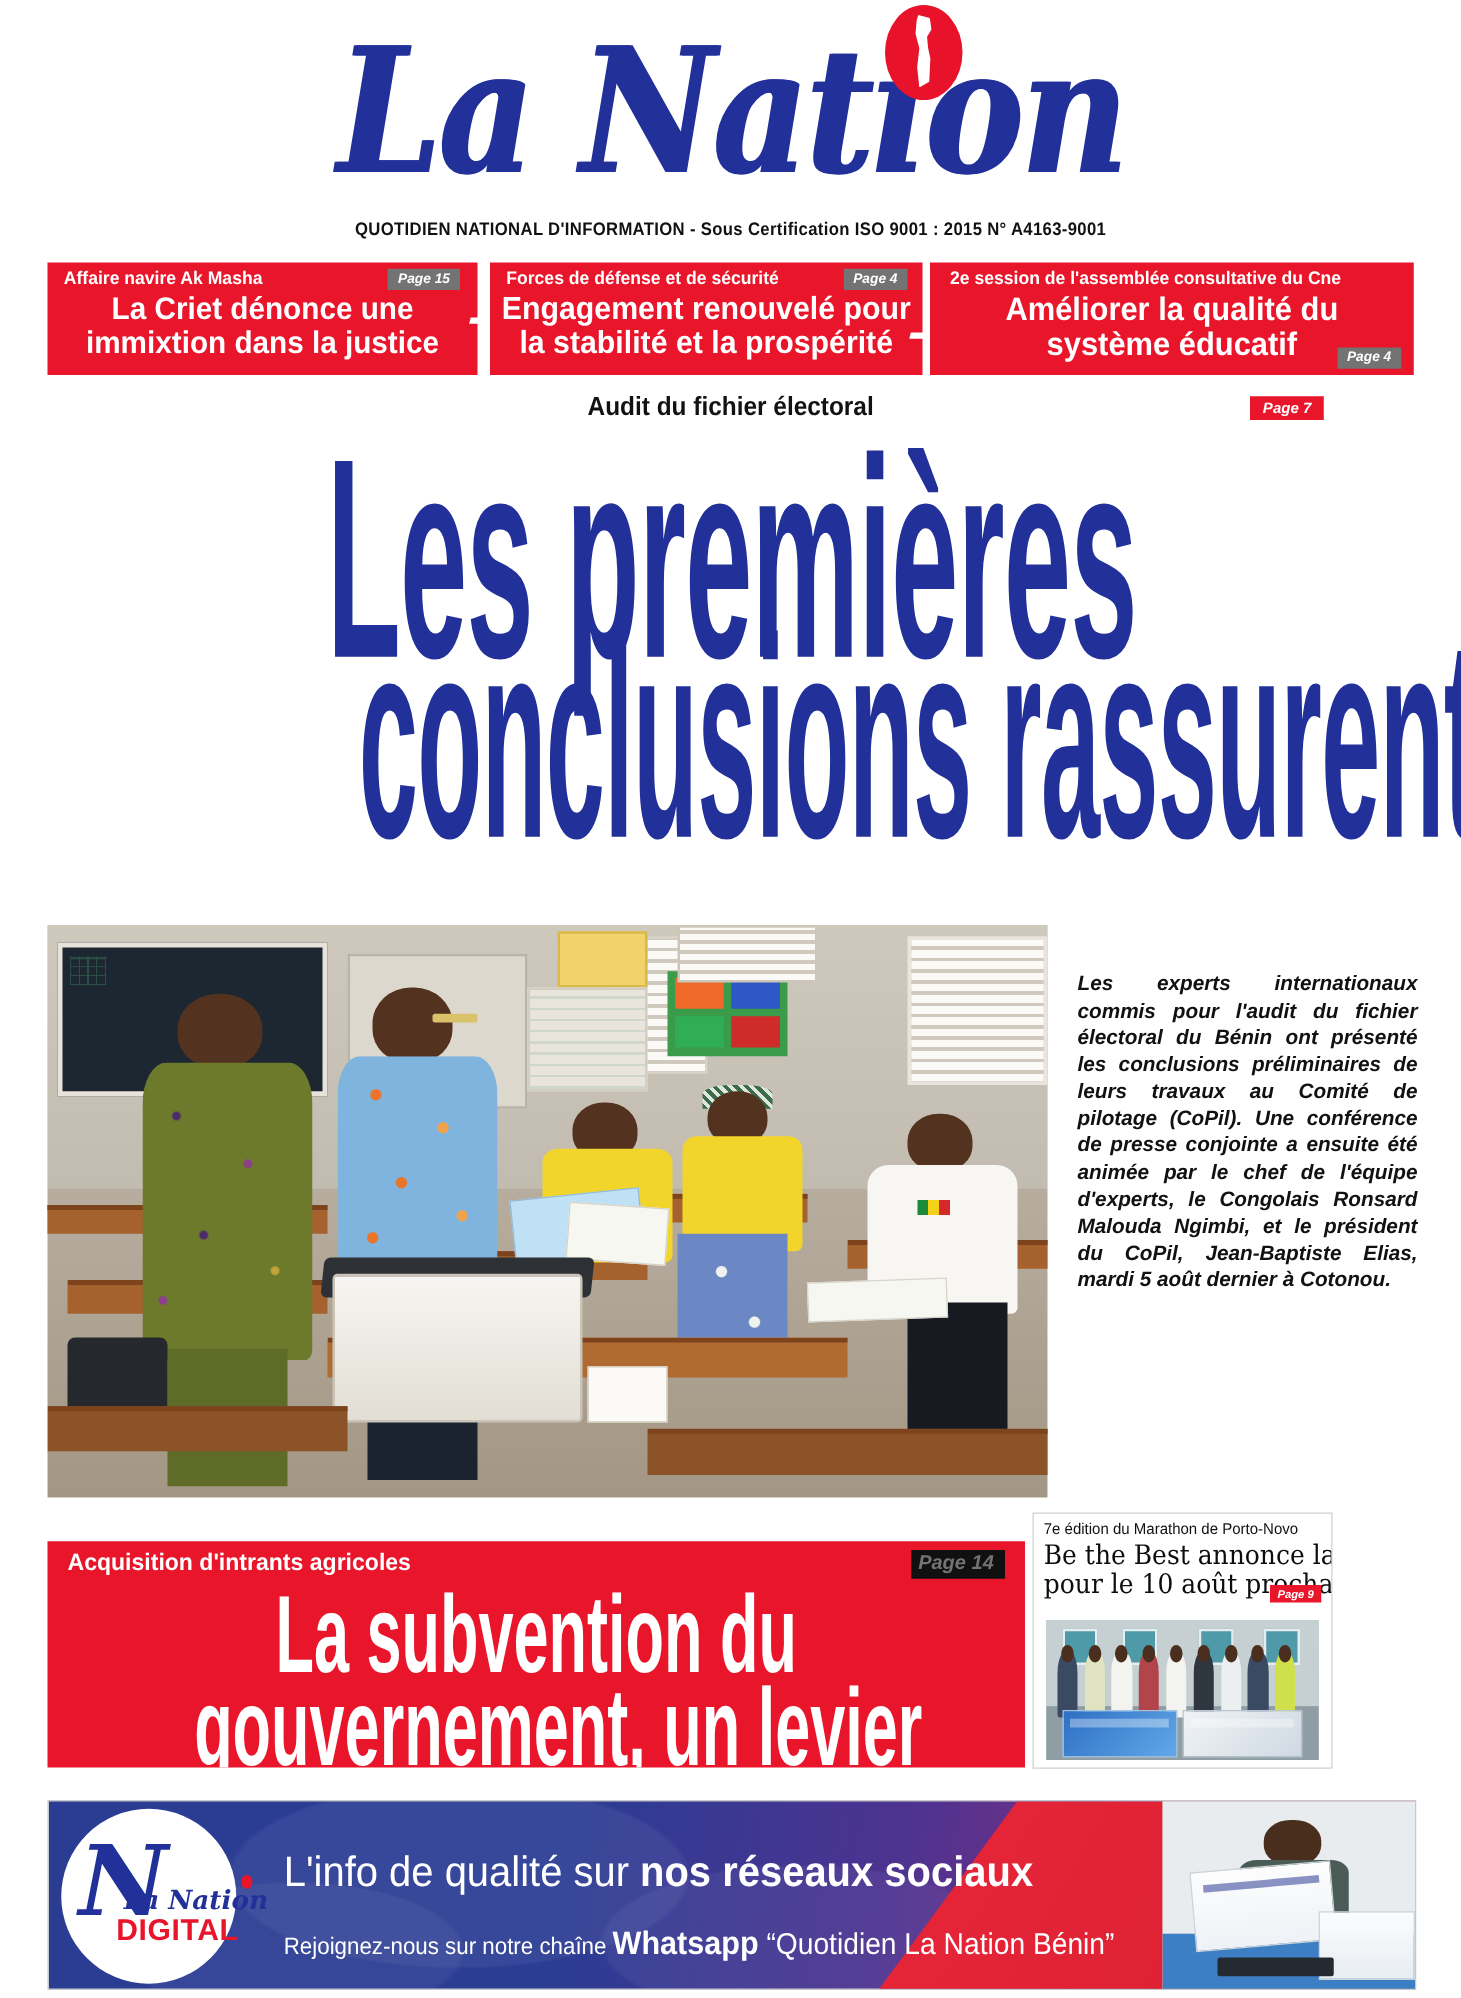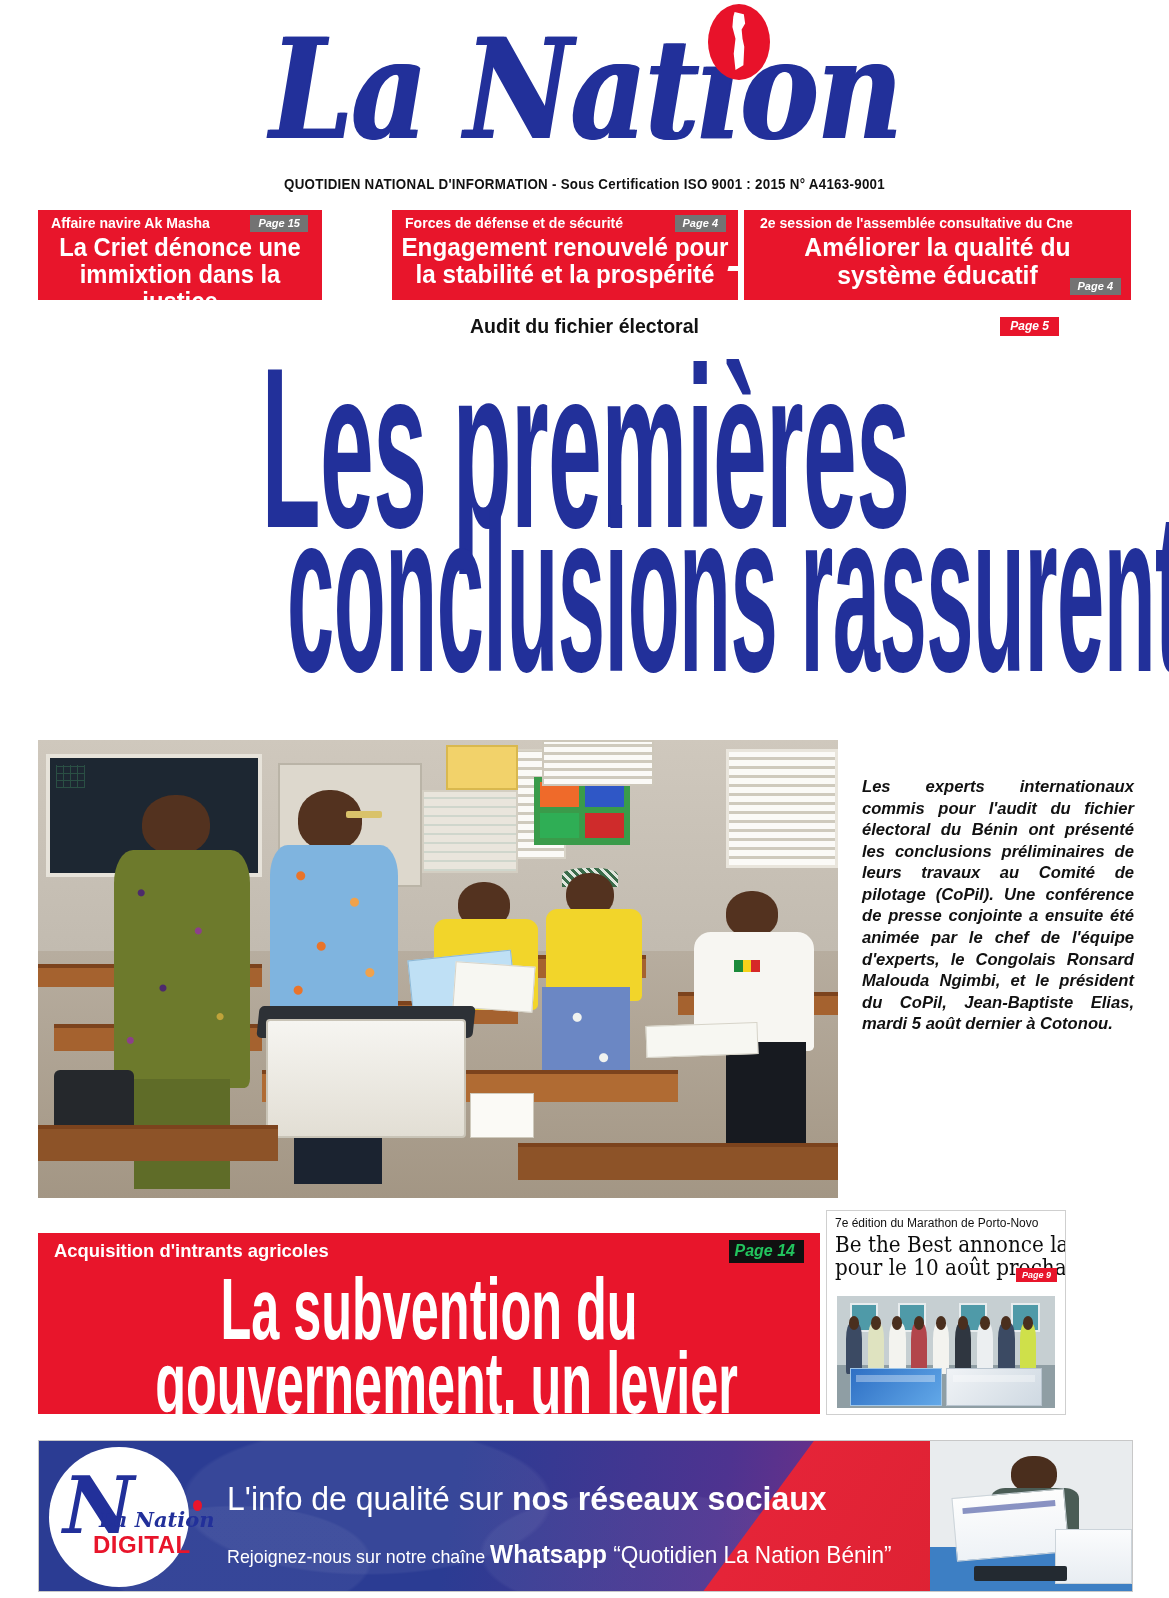--- a/index.html
+++ b/index.html
@@ -79,21 +79,21 @@
   
   .teasers {
     position:absolute; left:38px; top:210px; width:1093px; height:90px;
   }
   .teaser {
     position:absolute; top:0; height:90px;
     background:#e8152b;
     color:#fff;
     overflow:hidden;
   }
-  .teaser.t1 { left:0;   width:284px; }
+  .teaser.t1 { left:0;   width:344px; }
   .teaser.t2 { left:354px; width:346px; }
   .teaser.t3 { left:706px; width:387px; }
   .teaser .kicker {
     position:absolute; left:13px; top:5px;
     font-size:14.5px; font-weight:bold;
     white-space:nowrap;
     transform:scaleX(0.97); transform-origin:left top;
   }
   .teaser.t3 .kicker { left:16px; font-size:14.5px; }
   .teaser .headline {
@@ -279,21 +279,21 @@
     position:absolute; left:38px; top:1233px; width:782px; height:181px;
     background:#e8152b; color:#fff; overflow:hidden;
   }
   .bottom-red .kicker {
     position:absolute; left:16px; top:7px;
     font-size:19px; font-weight:bold;
     transform:scaleX(0.97); transform-origin:left top;
   }
   .bottom-red .pg-badge2 {
     position:absolute; right:16px; top:7px;
-    background:#101010; color:#22c55e;
+    background:#101010; color:#737373;
     font-size:16px; font-weight:bold; font-style:italic;
     padding:2px 9px 3px 6px;
   }
   .bottom-red .bh1, .bottom-red .bh2 {
     position:absolute; left:0; right:0;
     font-size:72px; font-weight:bold; line-height:0.95;
     text-align:center; white-space:nowrap;
     transform:scaleX(0.70) scaleY(1.22); transform-origin:center top;
   }
   .bottom-red .bh1 { top:34px; }
@@ -462,21 +462,21 @@
       <div class="headline">
         <div>Améliorer la qualité du</div>
         <div>système éducatif</div>
       </div>
       <div class="pg-badge">Page 4</div>
     </div>
   </div>
 
   <div class="lead-kicker">
     <div class="ktext">Audit du fichier électoral</div>
-    <div class="pg-red">Page 5</div>
+    <div class="pg-red">Page 7</div>
   </div>
 
   <div class="main-head">
     <div class="l1">Les premières</div>
     <div class="l2">conclusions rassurent</div>
   </div>
 
   <div class="photo-main">
     <div class="ph wall-top"></div>
     <div class="ph wall-bot"></div>

